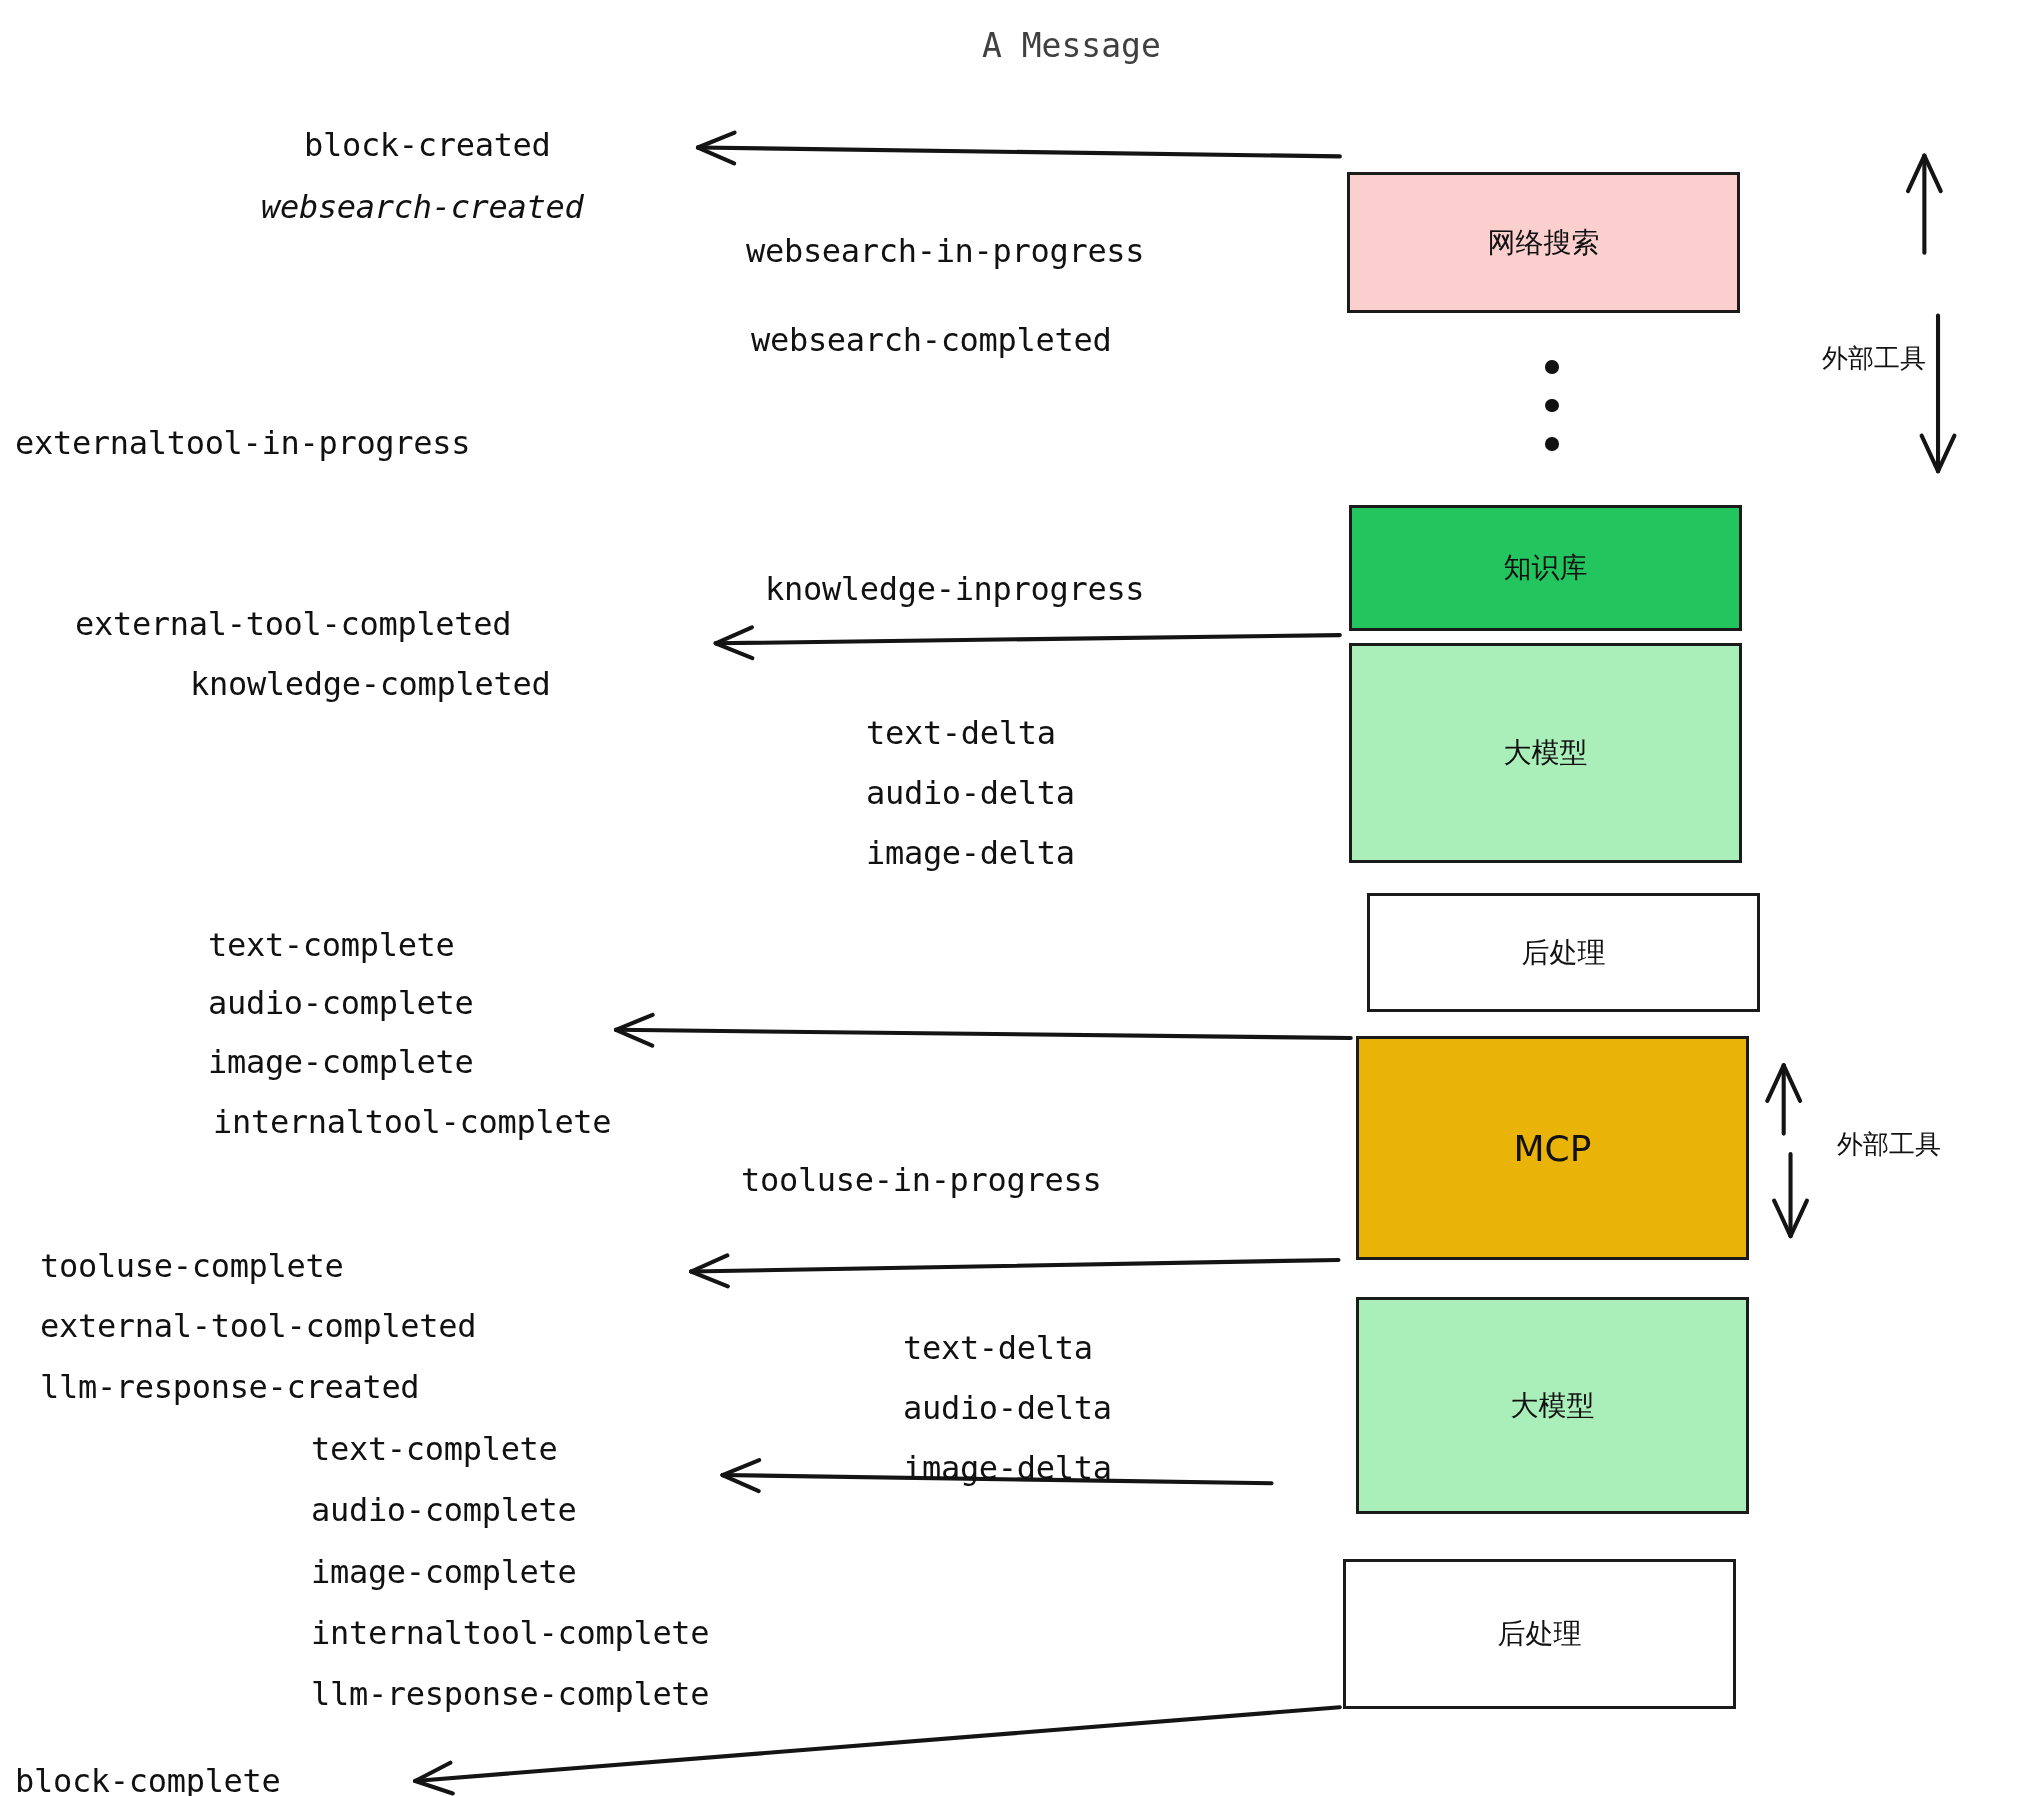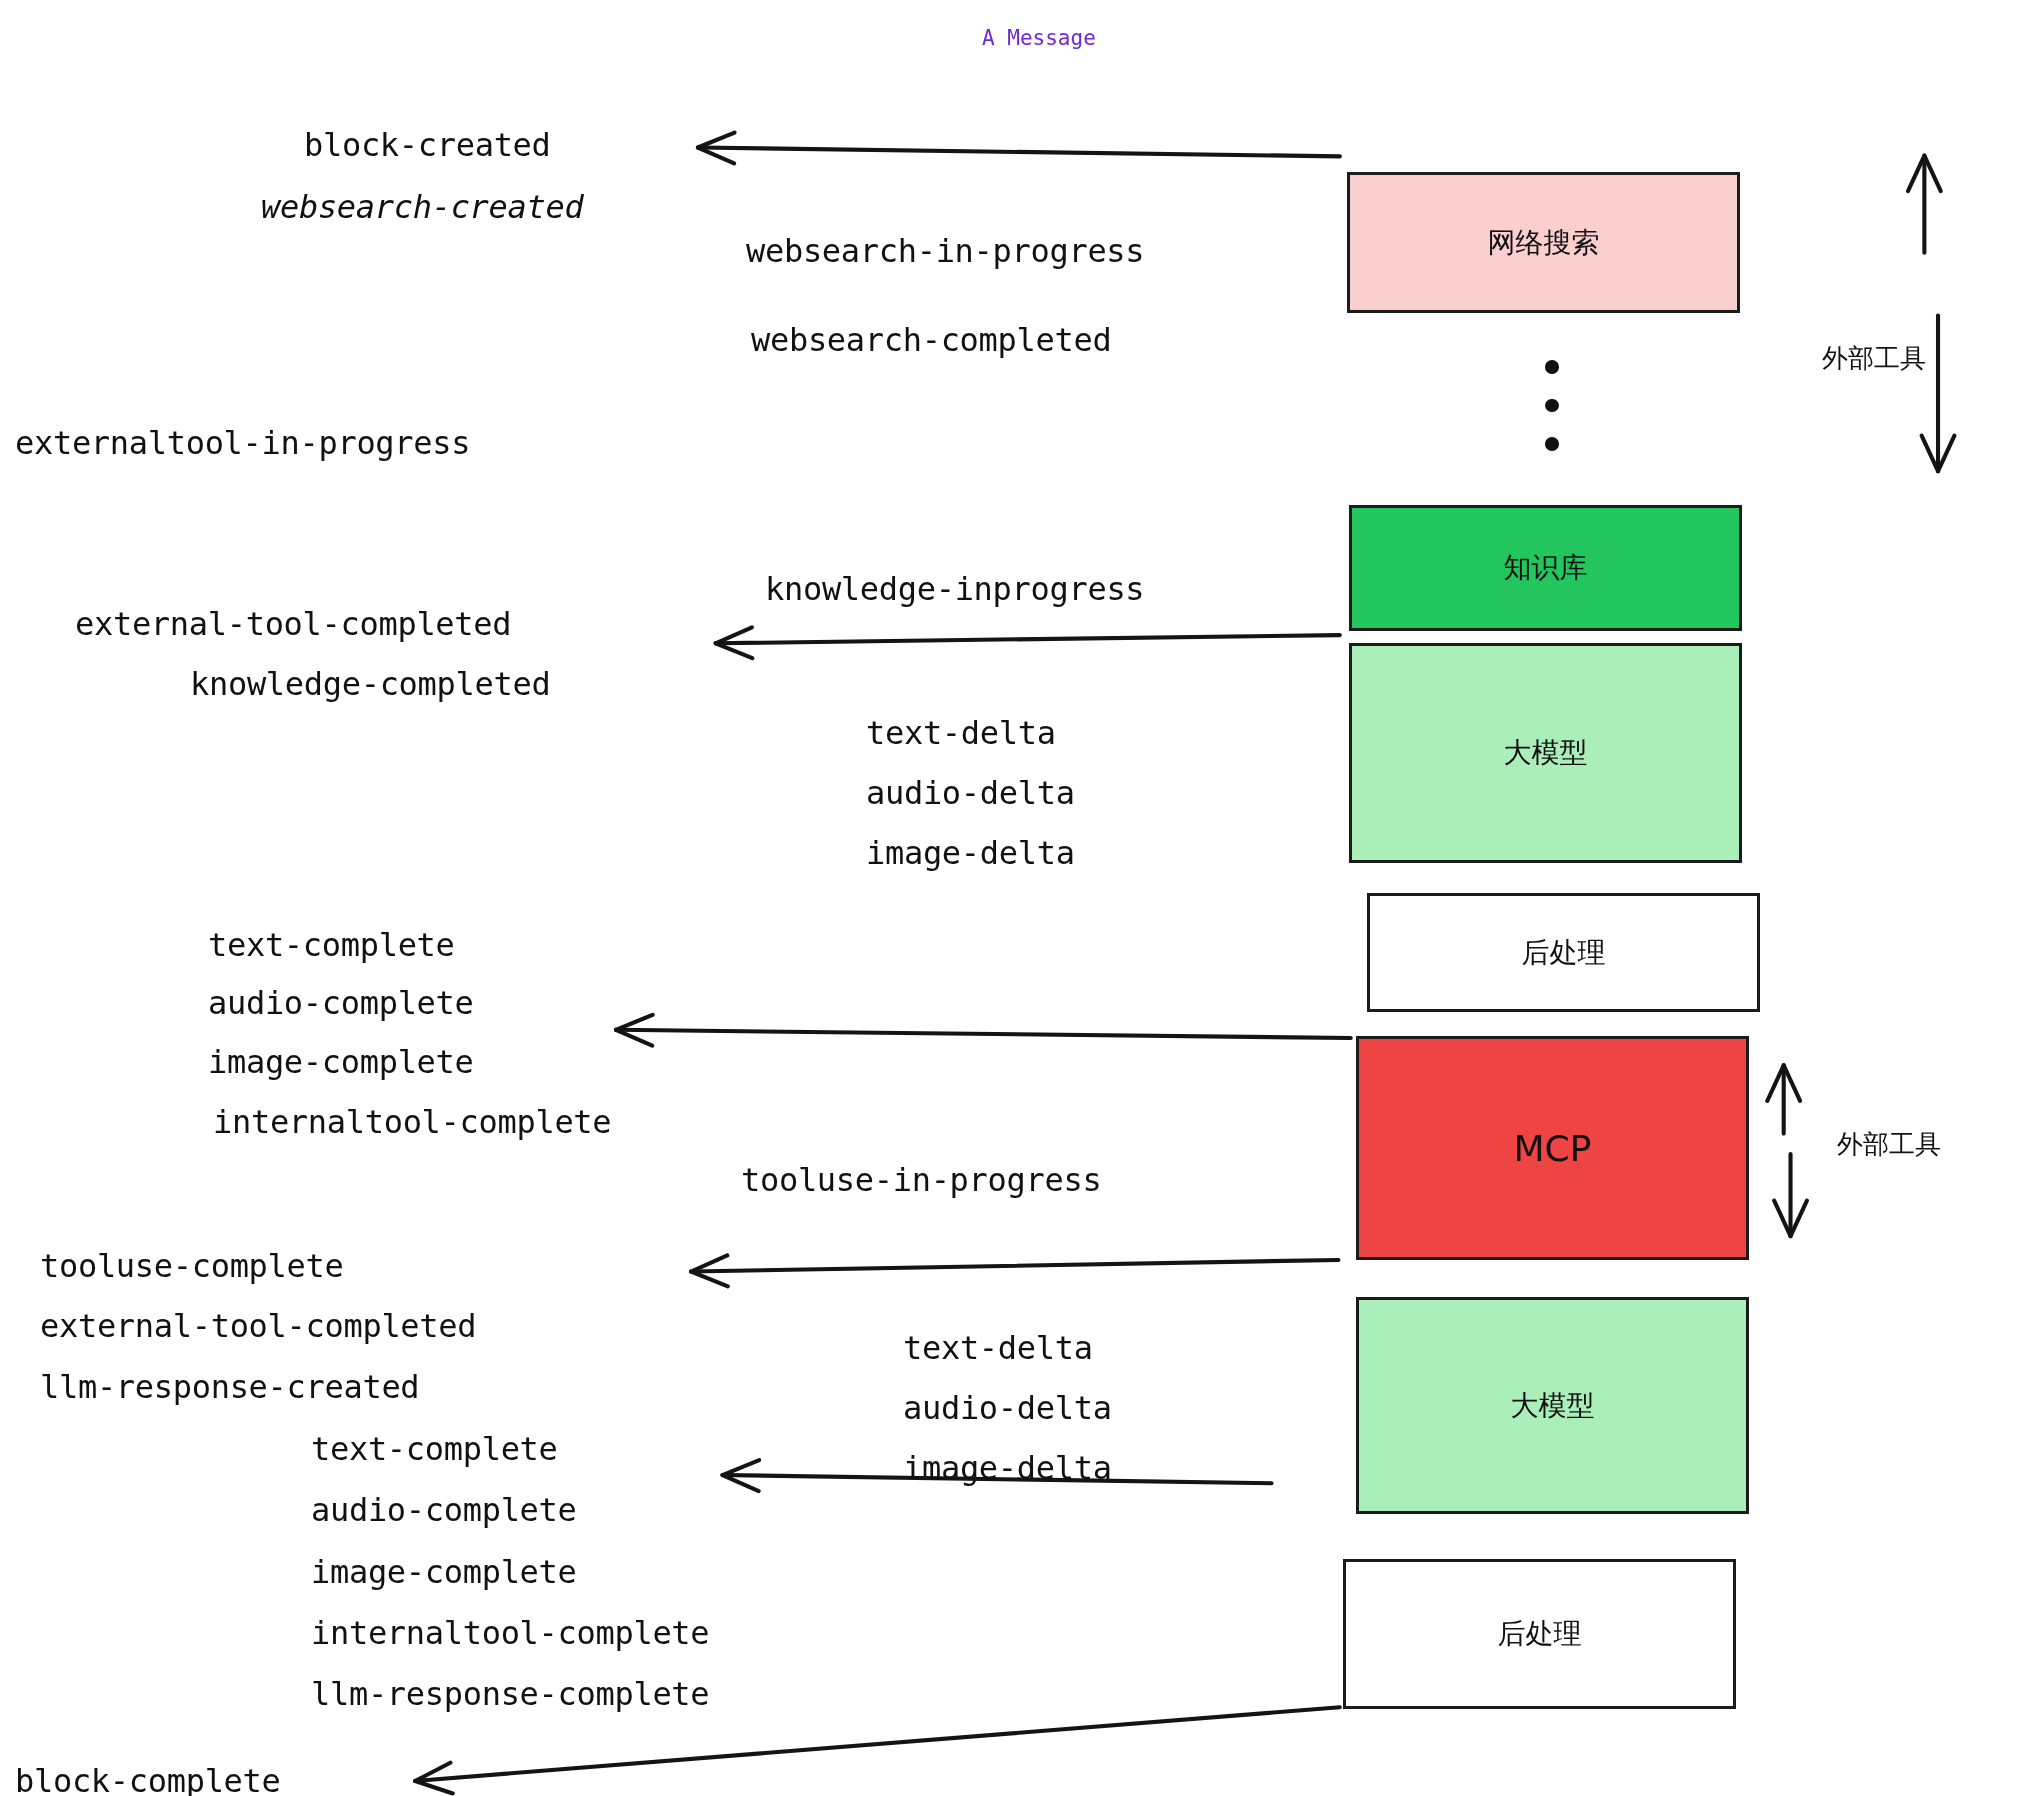--- a/index.html
+++ b/index.html
@@ -2,21 +2,21 @@
 <html style="font-size:11px"><head>
 <meta charset="utf-8">
 <style>
   html,body{margin:0;padding:0;background:#fff;}
   body{width:2035px;height:1796px;position:relative;overflow:hidden;
        font-family:"DejaVu Sans Mono", monospace;}
   #stage{position:absolute;inset:0;width:2035px;height:1796px;}
   .evt{position:absolute;font-family:"DejaVu Sans Mono", monospace;
        font-size:32px;color:#111;white-space:nowrap;letter-spacing:-0.3px;margin-top:24px;}
   .title{position:absolute;font-family:"DejaVu Sans Mono", monospace;
-         font-size:21px;color:#6d28d9;white-space:nowrap;}
+         font-size:33px;color:#404040;white-space:nowrap;}
   .box{position:absolute;border:3.4px solid #1b1b1b;box-sizing:border-box;
        display:flex;align-items:center;justify-content:center;}
   .box .lbl{font-family:"DejaVu Sans", sans-serif;font-size:28px;color:#111;}
   .box.mcp .lbl{font-family:"DejaVu Sans", sans-serif;font-size:36px;}
   .sidelbl{position:absolute;font-family:Liberation Sans, sans-serif;
            font-size:26px;color:#111;white-space:nowrap;}
   svg.overlay{position:absolute;left:0;top:0;width:2035px;height:1796px;
               pointer-events:none;}
   .dots{position:absolute;display:flex;flex-direction:column;align-items:center;}
   .dots i{display:block;width:13.7px;height:13.7px;border-radius:50%;
@@ -92,21 +92,21 @@
       </div>
       <div class="box" style="left: 1349px; top: 505px; width: 393px; height: 126px; background: #22c55e;">
         <span class="lbl">知识库</span>
       </div>
       <div class="box" style="left: 1349px; top: 643px; width: 393px; height: 220px; background: rgb(170, 238, 186);">
         <span class="lbl">大模型</span>
       </div>
       <div class="box" style="left: 1367px; top: 893px; width: 393px; height: 119px; background: rgb(255, 255, 255);">
         <span class="lbl">后处理</span>
       </div>
-      <div class="box mcp" style="left: 1356px; top: 1036px; width: 393px; height: 224px; background: #ef4444;">
+      <div class="box mcp" style="left: 1356px; top: 1036px; width: 393px; height: 224px; background: #eab308;">
         <span class="lbl">MCP</span>
       </div>
       <div class="box" style="left: 1356px; top: 1297px; width: 393px; height: 217px; background: rgb(170, 238, 186);">
         <span class="lbl">大模型</span>
       </div>
       <div class="box" style="left: 1343px; top: 1559px; width: 393px; height: 150px; background: rgb(255, 255, 255);">
         <span class="lbl">后处理</span>
       </div>
     </div>
   <div id="events">

